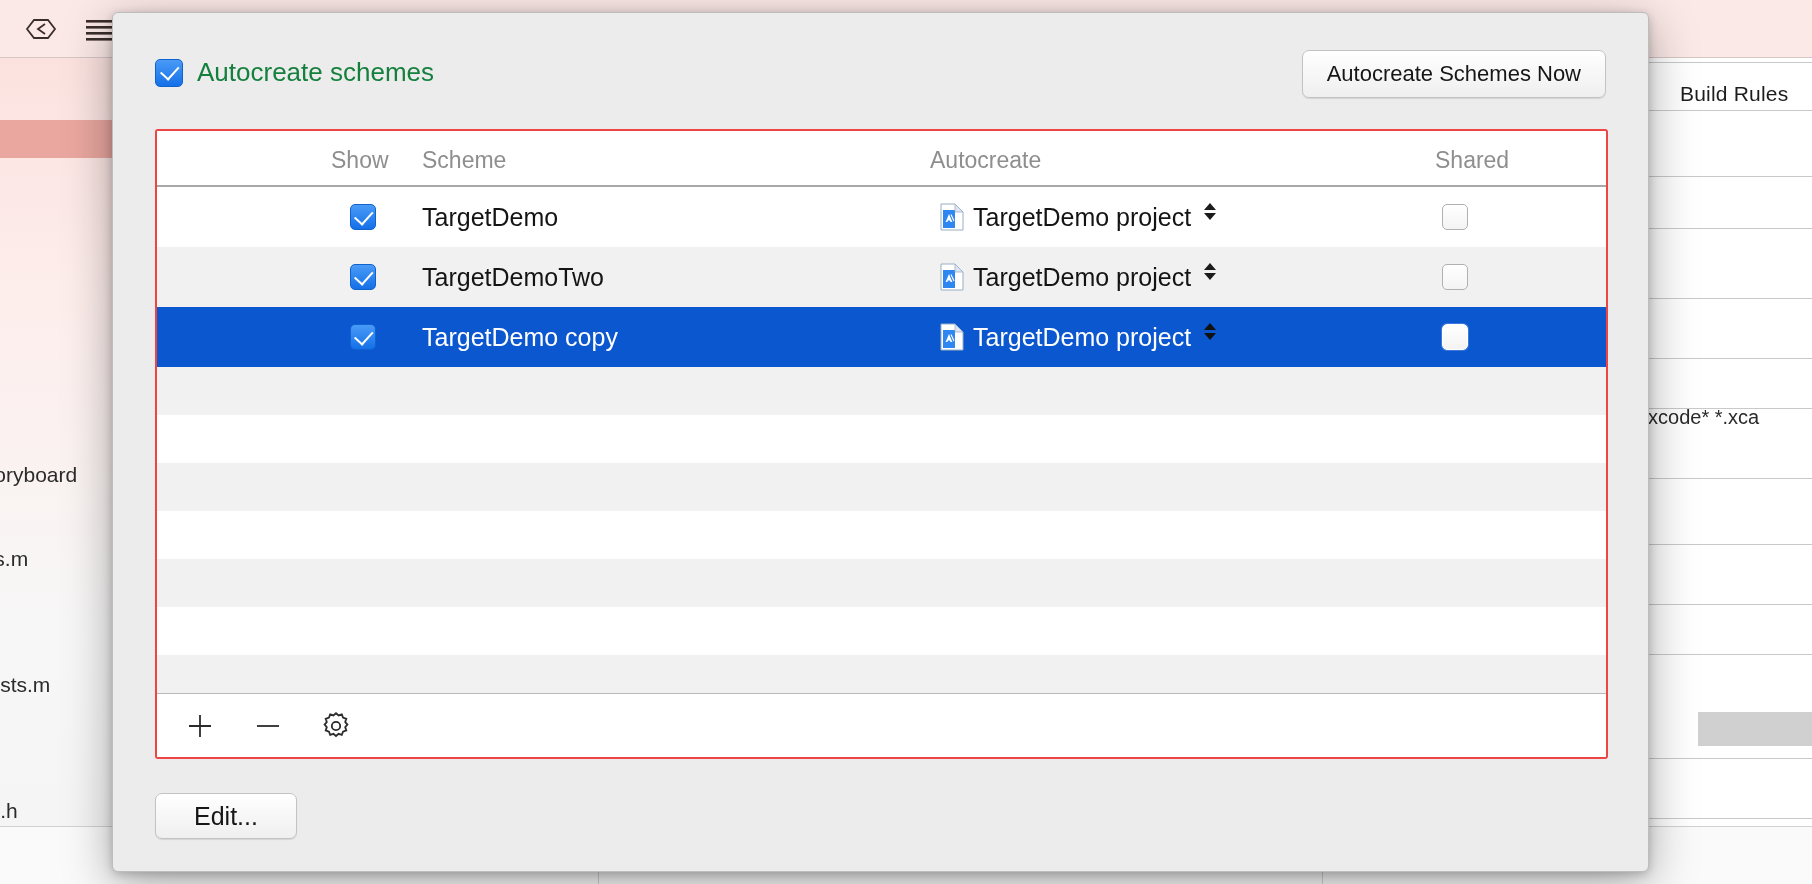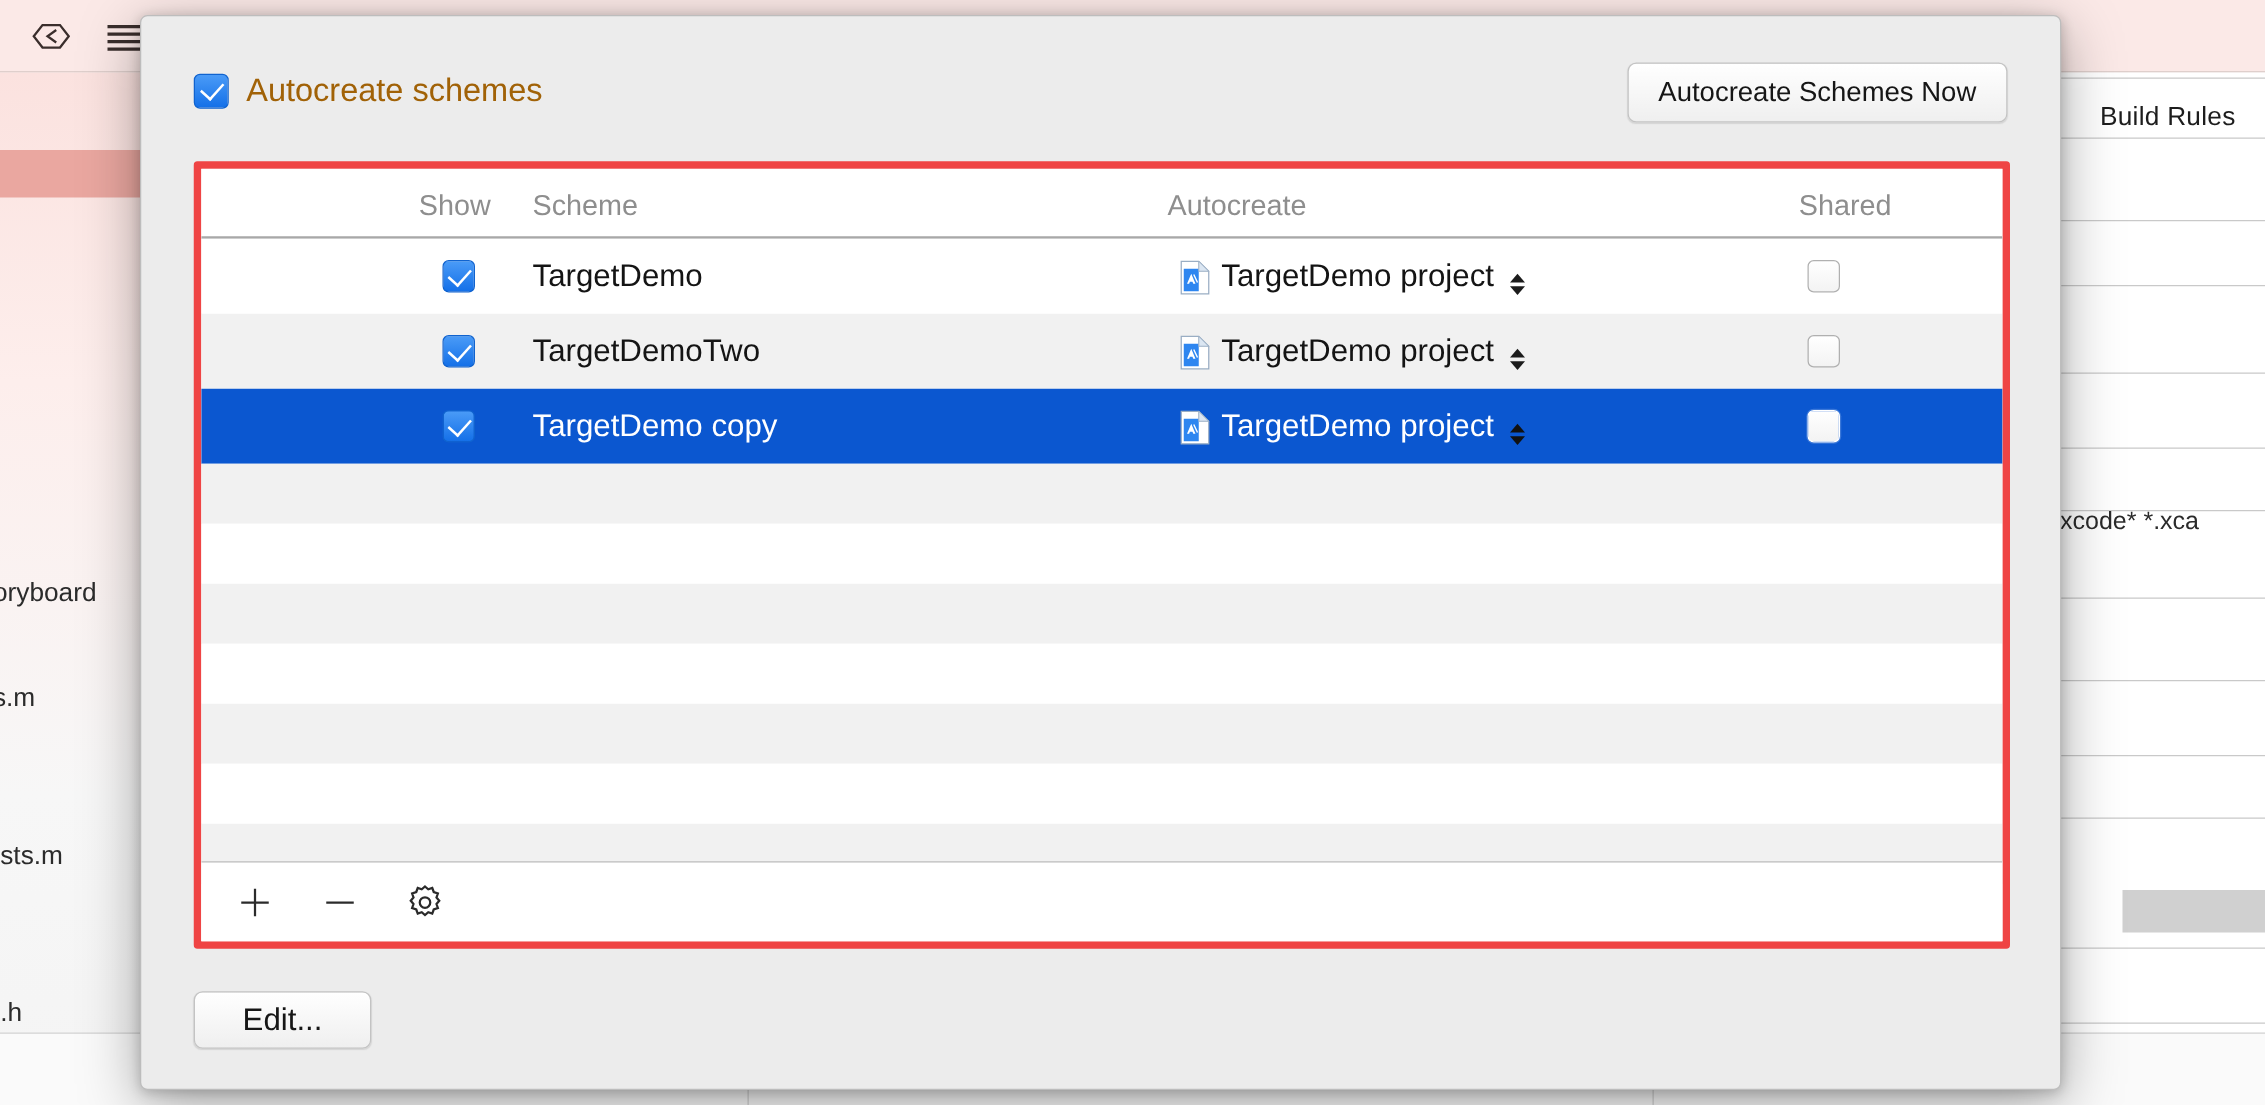--- a/index.html
+++ b/index.html
@@ -110,21 +110,21 @@
   }
   .cb.big { width: 28px; height: 28px; }
   .cb.plain { border-color: #b0b0b0; }
   .cb.on-blue { border-color: #ffffff; box-shadow: 0 0 0 1px rgba(255,255,255,.2); }
 
   .autocreate-row {
     position: absolute; left: 42px; top: 44px;
     display: flex; align-items: center; gap: 14px;
   }
   .autocreate-label {
-    font-size: 26px; color: #a16207;
+    font-size: 26px; color: #15803d;
   }
 
   .btn {
     font-family: "Liberation Sans", sans-serif;
     border-radius: 7px;
     border: 1px solid #c3c3c3;
     background: linear-gradient(180deg,#ffffff 0%,#f6f6f6 55%,#efefef 100%);
     color: #161616;
     box-shadow: 0 1px 1px rgba(0,0,0,.10);
     display: inline-flex; align-items: center; justify-content: center;
@@ -135,21 +135,21 @@
     position: absolute; right: 42px; top: 37px;
     height: 48px; padding: 0 24px;
     font-size: 22px;
   }
 
   
   .table-panel {
     position: absolute; left: 42px; top: 116px;
     width: 1453px; height: 630px;
     background: #ffffff;
-    border: 6px solid #ef4444;
+    border: 2px solid #ef4444;
     border-radius: 3px;
     overflow: hidden;
   }
   .thead {
     position: relative; height: 56px;
     background: #ffffff;
     border-bottom: 2px solid #a8a8a8;
   }
   .th {
     position: absolute; top: 16px;
@@ -174,21 +174,21 @@
   .cell-show {
     position: absolute; left: 193px; display: flex; align-items: center;
   }
   .cell-scheme {
     position: absolute; left: 265px;
     font-size: 25px; color: #141414; white-space: nowrap;
   }
   .trow.selected .cell-scheme { color: #ffffff; }
   .cell-container {
     position: absolute; left: 783px;
-    display: flex; align-items: flex-end; gap: 9px;
+    display: flex; align-items: flex-start; gap: 9px;
     font-size: 25px; color: #141414; white-space: nowrap;
   }
   .trow.selected .cell-container { color: #ffffff; }
   .cell-shared {
     position: absolute; left: 1285px; display: flex; align-items: center;
   }
 
   
   .doc-icon { width: 24px; height: 28px; flex: none; }
 

